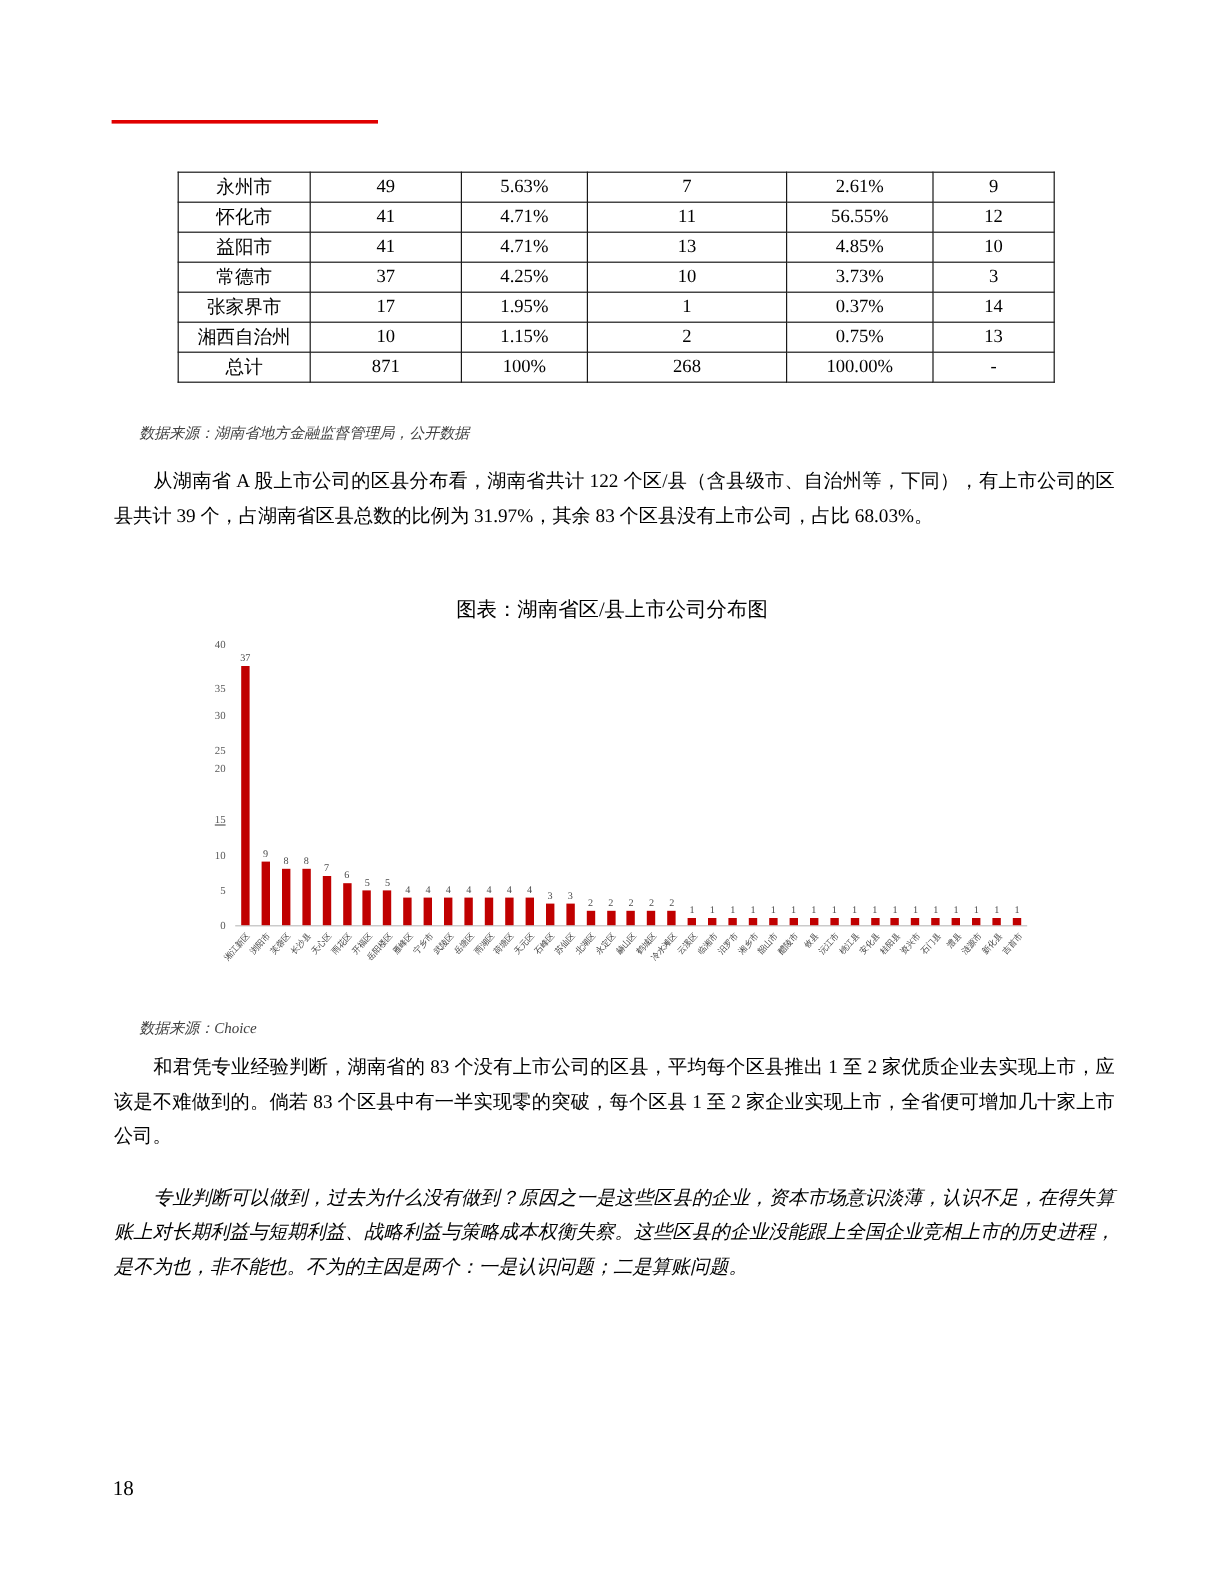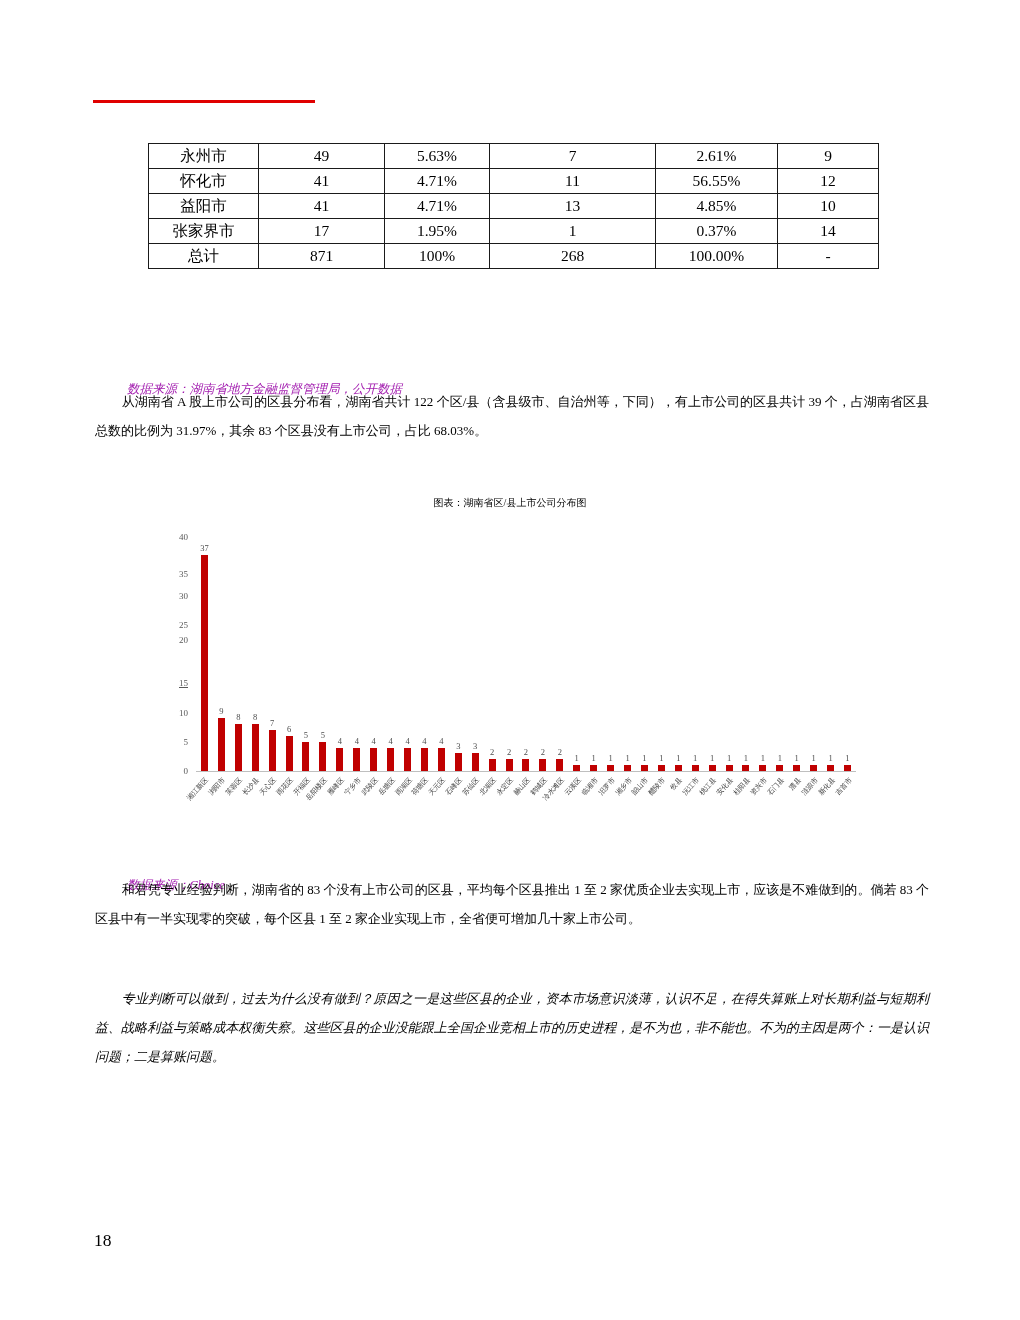--- a/index.html
+++ b/index.html
@@ -18,34 +18,34 @@
     border:1.5px solid #1a1a1a;text-align:center;height:24px;
     padding:0 2px;overflow:hidden;white-space:nowrap;
   }
   table.data-table col:nth-child(1){width:110px;}
   table.data-table col:nth-child(2){width:126px;}
   table.data-table col:nth-child(3){width:105px;}
   table.data-table col:nth-child(4){width:166px;}
   table.data-table col:nth-child(5){width:122px;}
   table.data-table col:nth-child(6){width:101px;}
   .source-note{
-    position:absolute;left:127px;font-style:italic;font-size:12.5px;color:#a21caf;margin-top:28px;
+    position:absolute;left:116px;font-style:italic;font-size:12.5px;color:#404040;
   }
   .note-1{top:353px;}
   .note-2{top:849px;}
   .para{
-    position:absolute;left:95px;width:834px;font-size:13px;line-height:29px;
+    position:absolute;left:95px;width:834px;font-size:16px;line-height:29px;
     text-align:justify;text-indent:2.05em;
   }
   .p1{top:387px;}
   .p2{top:875px;}
   .p3{top:984px;font-style:italic;}
   .chart-title{
     position:absolute;left:0;top:496px;width:1020px;text-align:center;
-    font-size:10px;
+    font-size:17px;
   }
   
   .chart{position:absolute;left:152px;top:530px;width:716px;height:300px;}
   .ytick{
     position:absolute;left:0;width:36px;text-align:right;
     font-size:9px;color:#595959;line-height:11px;
   }
   .plot{
     position:absolute;left:44px;top:7px;width:660px;height:234px;
     border-bottom:1px solid #bfbfbf;
@@ -102,26 +102,42 @@
       </tr>
       <tr>
         <td>益阳市</td>
         <td>41</td>
         <td>4.71%</td>
         <td>13</td>
         <td>4.85%</td>
         <td>10</td>
       </tr>
       <tr>
+        <td>常德市</td>
+        <td>37</td>
+        <td>4.25%</td>
+        <td>10</td>
+        <td>3.73%</td>
+        <td>3</td>
+      </tr>
+      <tr>
         <td>张家界市</td>
         <td>17</td>
         <td>1.95%</td>
         <td>1</td>
         <td>0.37%</td>
         <td>14</td>
+      </tr>
+      <tr>
+        <td>湘西自治州</td>
+        <td>10</td>
+        <td>1.15%</td>
+        <td>2</td>
+        <td>0.75%</td>
+        <td>13</td>
       </tr>
       <tr>
         <td>总计</td>
         <td>871</td>
         <td>100%</td>
         <td>268</td>
         <td>100.00%</td>
         <td>-</td>
       </tr>
     </tbody>

